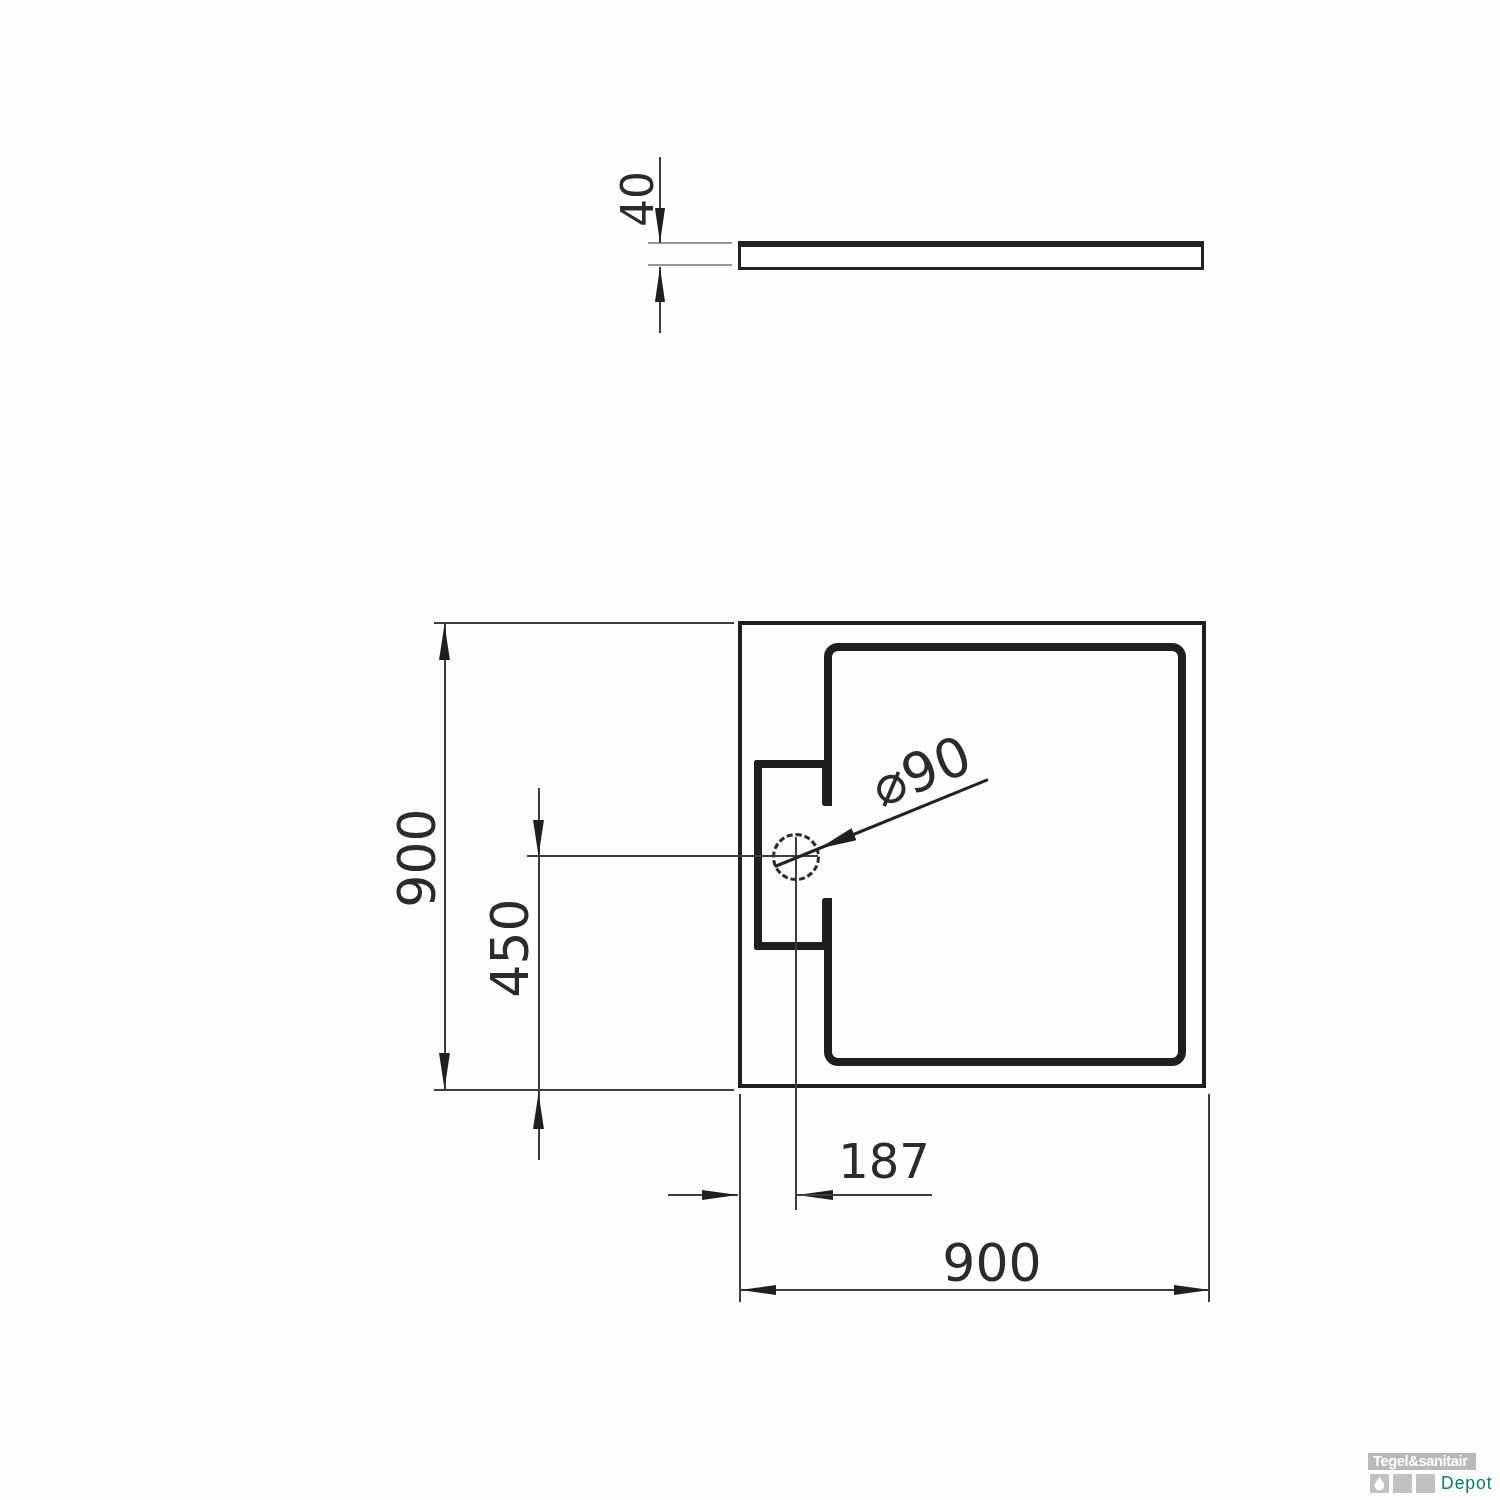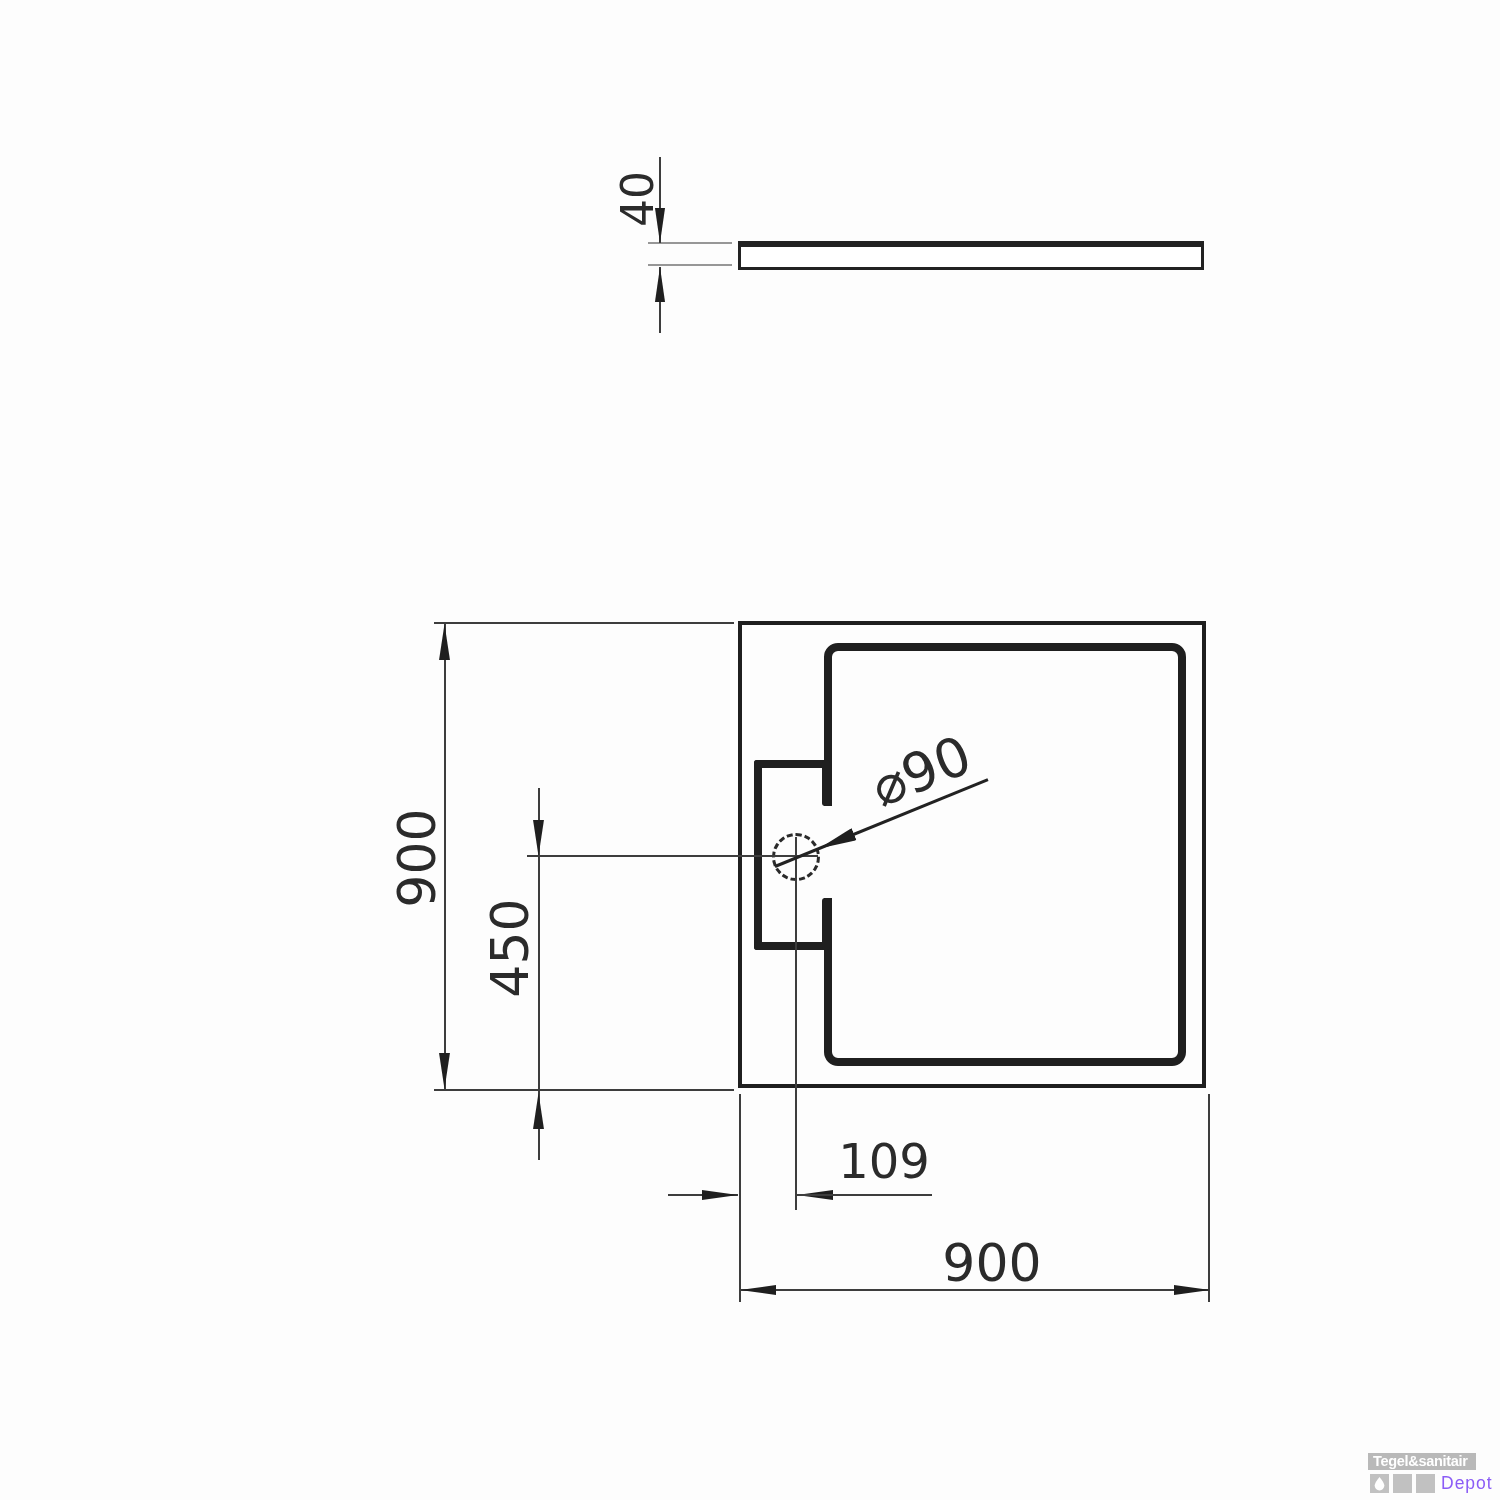--- a/index.html
+++ b/index.html
@@ -61,21 +61,21 @@
   
   .logo-bar{
     position:absolute;left:1368px;top:1453px;width:108px;height:17px;
     background:#b9b9b9;color:#fff;font-weight:bold;font-size:14.5px;
     line-height:17px;padding-left:5px;box-sizing:border-box;letter-spacing:-0.3px;
   }
   .logo-sq{position:absolute;top:1474px;width:19px;height:19px;background:#c1c1c1;
     display:flex;align-items:center;justify-content:center;}
   .logo-depot{
     position:absolute;left:1441px;top:1473px;width:58px;height:20px;
-    color:#8b5cf6;font-size:17.5px;letter-spacing:1px;line-height:20px;
+    color:#0f766e;font-size:17.5px;letter-spacing:1px;line-height:20px;
   }
 </style>
 </head>
 <body>
 
 <div class="plate"></div>
 <div class="tick" style="top:242px;"></div>
 <div class="tick" style="top:264px;"></div>
 <div class="vline" style="left:659px;top:157px;height:86px;"></div>
 <div class="arrow arr-down" style="left:654px;top:208px;width:12px;height:35px;"></div>
@@ -112,21 +112,21 @@
 <div class="vline" style="left:538px;top:788px;height:372px;"></div>
 <div class="arrow arr-down" style="left:532px;top:820px;width:13px;height:36px;"></div>
 <div class="arrow arr-up" style="left:532px;top:1093px;width:13px;height:36px;"></div>
 <div class="dim-label rot90" style="left:455px;top:922px;width:110px;height:52px;">450</div>
 
 <div class="vline" style="left:739px;top:1094px;height:208px;"></div>
 <div class="hline" style="left:668px;top:1194px;width:70px;"></div>
 <div class="arrow arr-right" style="left:702px;top:1189px;width:36px;height:12px;"></div>
 <div class="arrow arr-left" style="left:797px;top:1189px;width:36px;height:12px;"></div>
 <div class="hline" style="left:797px;top:1194px;width:135px;"></div>
-<div class="dim-label" style="left:824px;top:1136px;width:120px;height:50px;font-size:48px;">109</div>
+<div class="dim-label" style="left:824px;top:1136px;width:120px;height:50px;font-size:48px;">187</div>
 
 <div class="vline" style="left:1208px;top:1094px;height:208px;"></div>
 <div class="hline" style="left:740px;top:1289px;width:470px;"></div>
 <div class="arrow arr-left" style="left:740px;top:1284px;width:36px;height:12px;"></div>
 <div class="arrow arr-right" style="left:1174px;top:1284px;width:36px;height:12px;"></div>
 <div class="dim-label" style="left:922px;top:1237px;width:140px;height:52px;">900</div>
 
 <div class="logo-bar">Tegel&amp;sanitair</div>
 <div class="logo-sq" style="left:1370px;">
   <svg width="11" height="14" viewBox="0 0 10 13">

